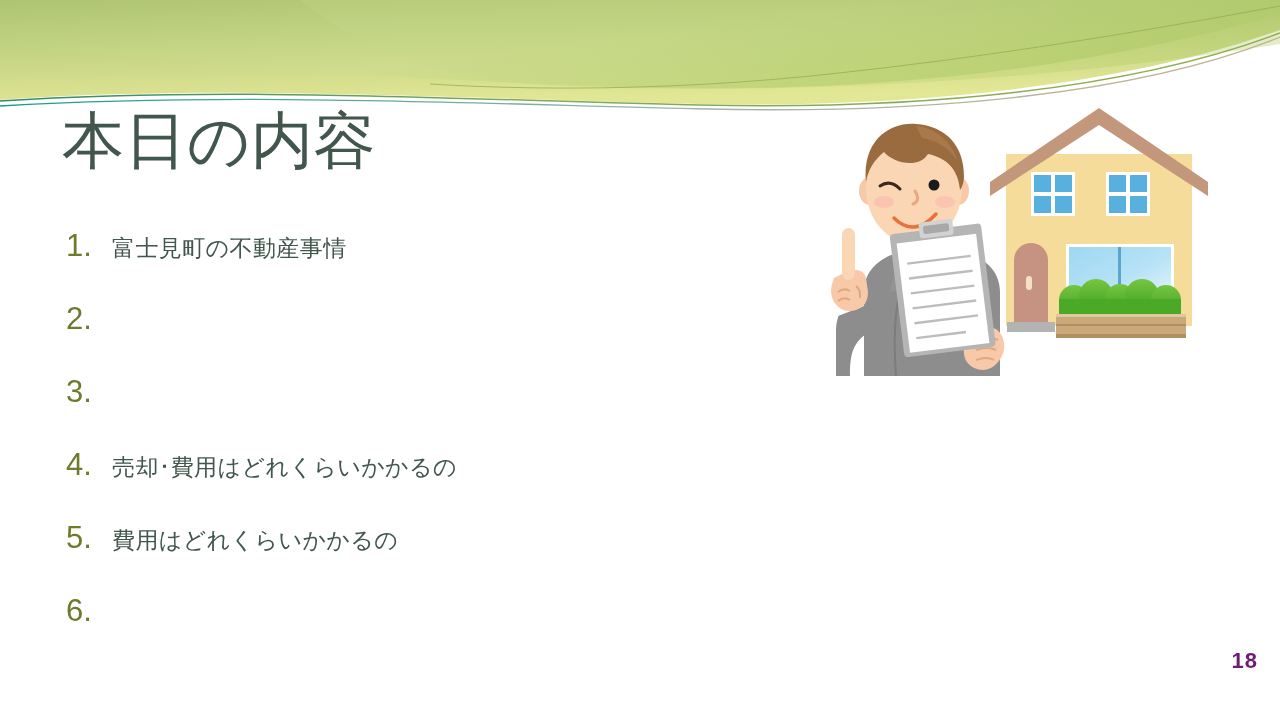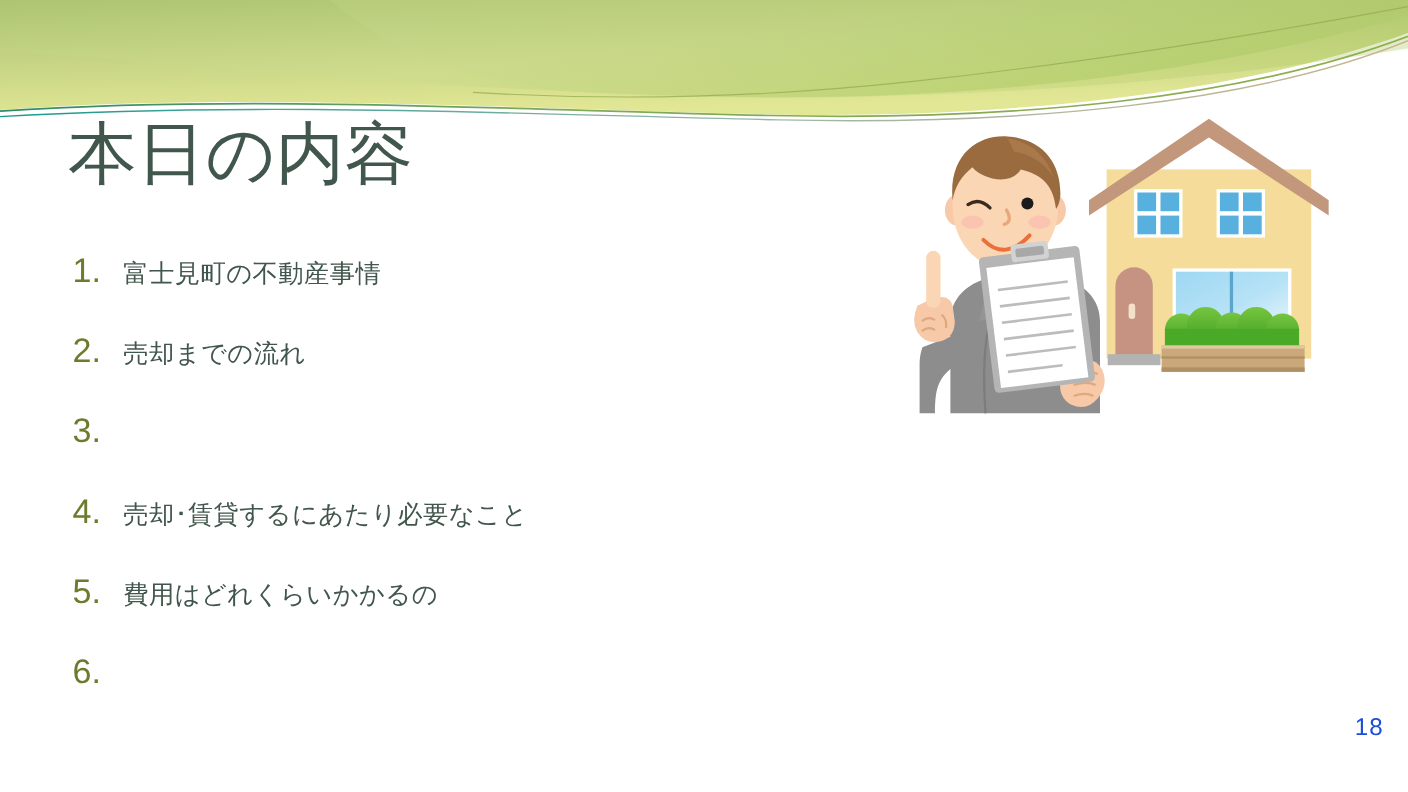--- a/index.html
+++ b/index.html
@@ -69,22 +69,22 @@
     letter-spacing: 0.4px;
     white-space: nowrap;
   }
 
   
   #page-number {
     position: absolute;
     right: 22px;
     bottom: 34px;
     font-size: 22px;
-    font-weight: normal;
-    color: #1d4ed8;
+    font-weight: bold;
+    color: #701a75;
     letter-spacing: 1px;
   }
 
   
   #illustration {
     position: absolute;
     left: 818px;
     top: 96px;
     width: 390px;
     height: 280px;
@@ -140,30 +140,29 @@
 
   <div id="agenda">
 
     <div class="agenda-row">
       <span class="agenda-num">1.</span>
       <span class="agenda-text">富士見町の不動産事情</span>
     </div>
 
     <div class="agenda-row">
       <span class="agenda-num">2.</span>
-      <span class="agenda-text">売却までの流れ</span>
     </div>
 
     <div class="agenda-row">
       <span class="agenda-num">3.</span>
     </div>
 
     <div class="agenda-row">
       <span class="agenda-num">4.</span>
-      <span class="agenda-text">売却･賃貸するにあたり必要なこと</span>
+      <span class="agenda-text">売却･費用はどれくらいかかるの</span>
     </div>
 
     <div class="agenda-row">
       <span class="agenda-num">5.</span>
       <span class="agenda-text">費用はどれくらいかかるの</span>
     </div>
 
     <div class="agenda-row">
       <span class="agenda-num">6.</span>
     </div>

